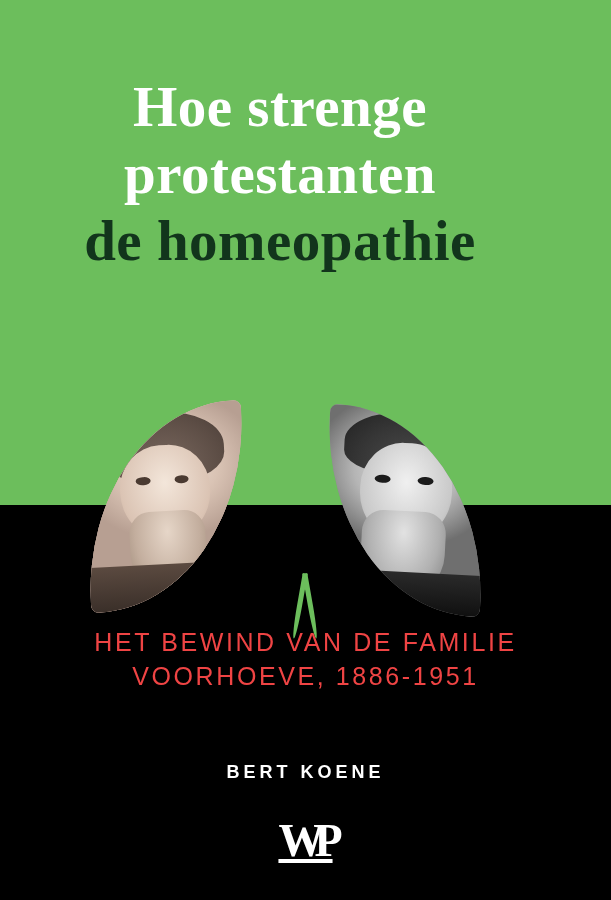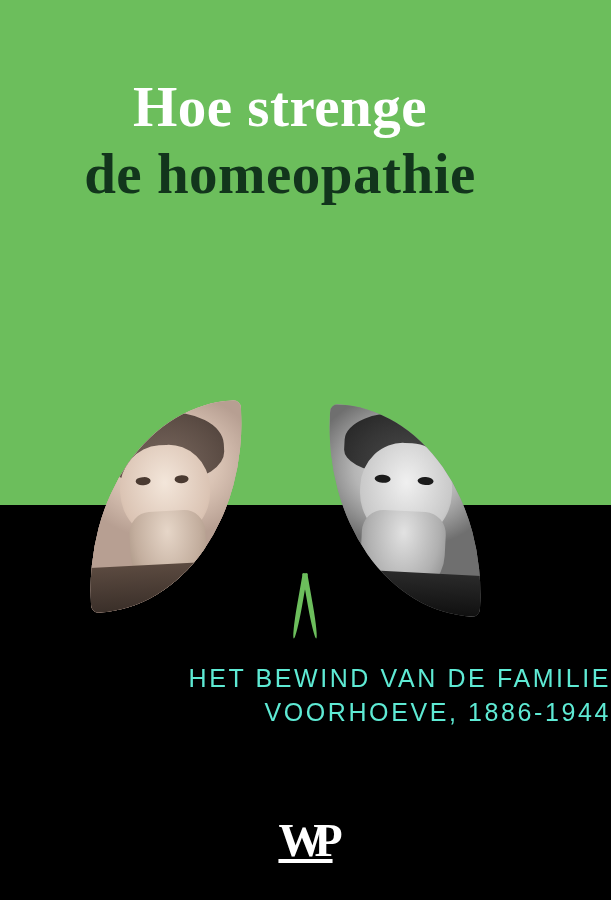--- a/index.html
+++ b/index.html
@@ -196,24 +196,24 @@
     position: absolute;
     left: 0; bottom: 0;
     width: 100%; height: 20%;
     background: linear-gradient(180deg, #2a2a2a 0%, #101010 100%);
   }
 
   
   .subtitle {
     position: absolute;
     left: 0;
-    top: 662px;
-    width: 611px;
-    text-align: right;
-    color: #5eead4;
+    top: 626px;
+    width: 611px;
+    text-align: center;
+    color: #ef4444;
     font-family: "Liberation Sans", sans-serif;
     font-size: 25px;
     letter-spacing: 2.6px;
     line-height: 1.35;
     font-weight: 400;
   }
   .subtitle span { display: block; }
 
   
   .author {
@@ -251,20 +251,21 @@
 </head>
 <body>
 
 <div class="cover">
 
   <div class="band-green"></div>
   <div class="band-black"></div>
 
   <div class="title-block">
     <span class="title-line white">Hoe strenge</span>
+    <span class="title-line white">protestanten</span>
     <span class="title-line dark">de homeopathie</span>
   </div>
 
   <div class="leaves">
     <div class="leaf leaf-left">
       <div class="portrait p-left">
         <div class="hair"></div>
         <div class="face"></div>
         <div class="eye-l"></div>
         <div class="eye-r"></div>
@@ -280,21 +281,22 @@
         <div class="eye-r"></div>
         <div class="beard"></div>
         <div class="body"></div>
       </div>
     </div>
     <div class="stem"></div>
   </div>
 
   <div class="subtitle">
     <span>HET BEWIND VAN DE FAMILIE</span>
-    <span>VOORHOEVE, 1886-1944</span>
+    <span>VOORHOEVE, 1886-1951</span>
   </div>
 
+  <div class="author">BERT KOENE</div>
 
   <div class="logo">
     <span class="logo-mark">WP</span>
   </div>
 
 </div>
 
 </body></html>

